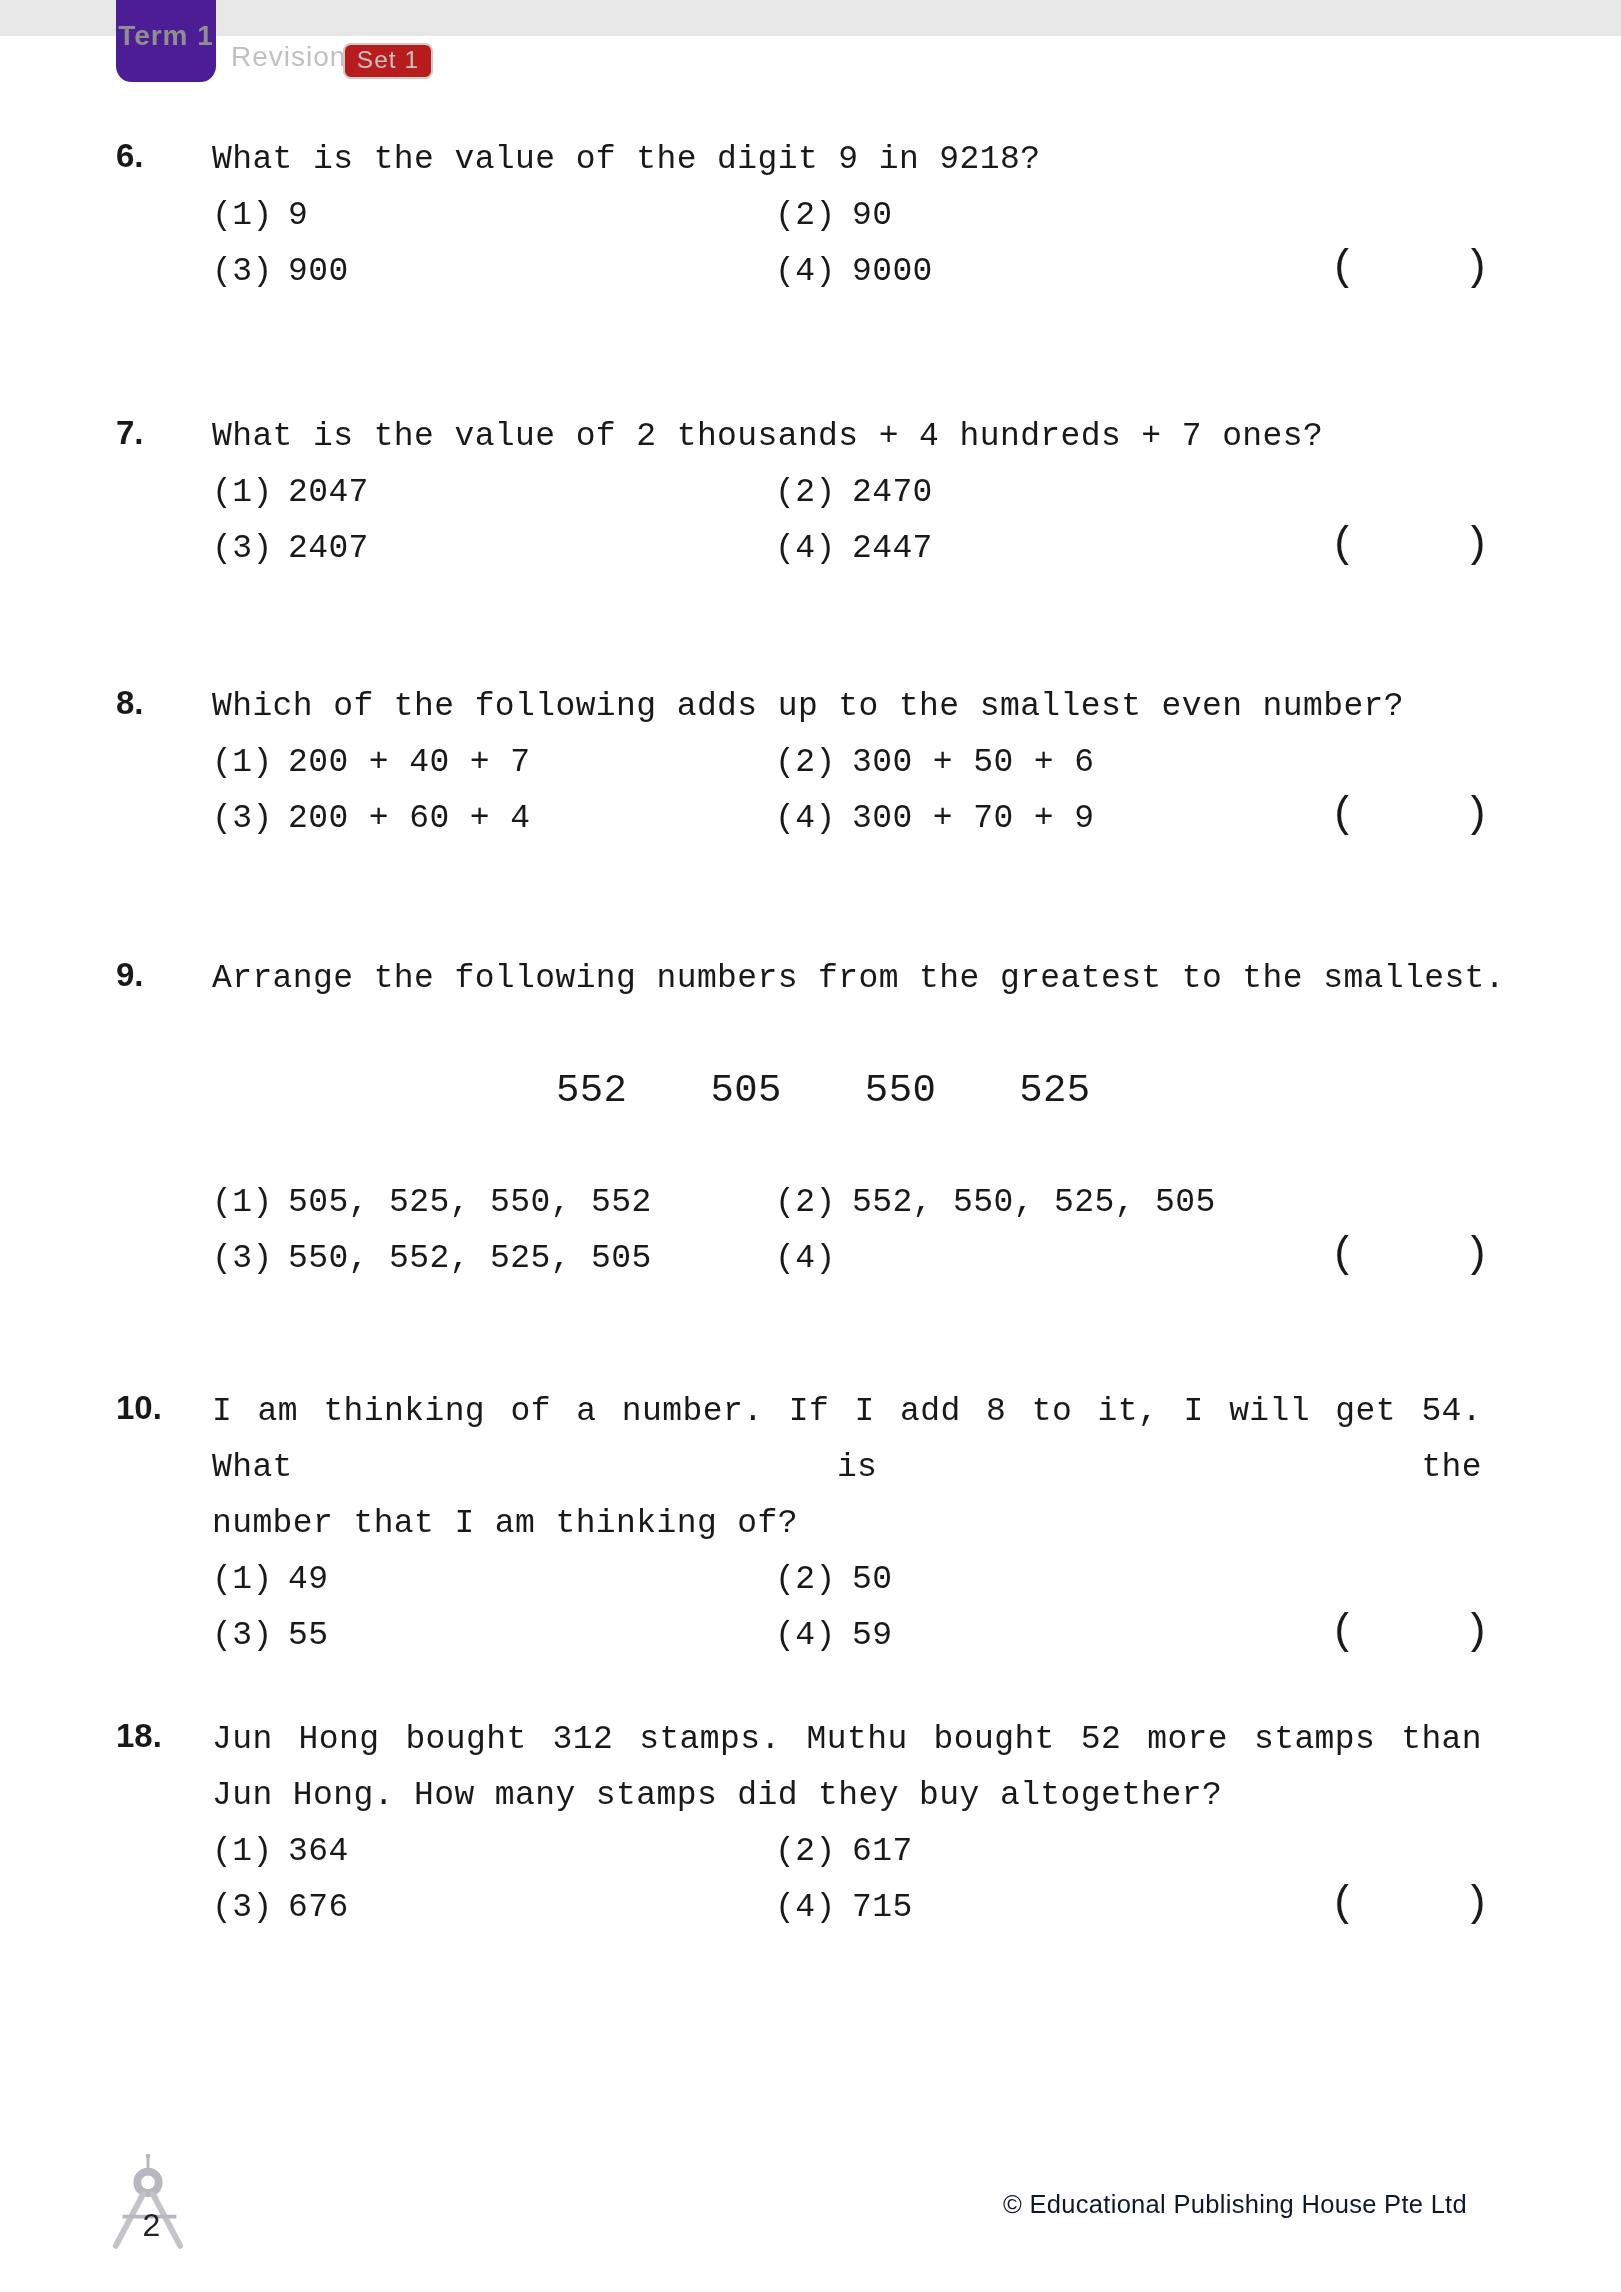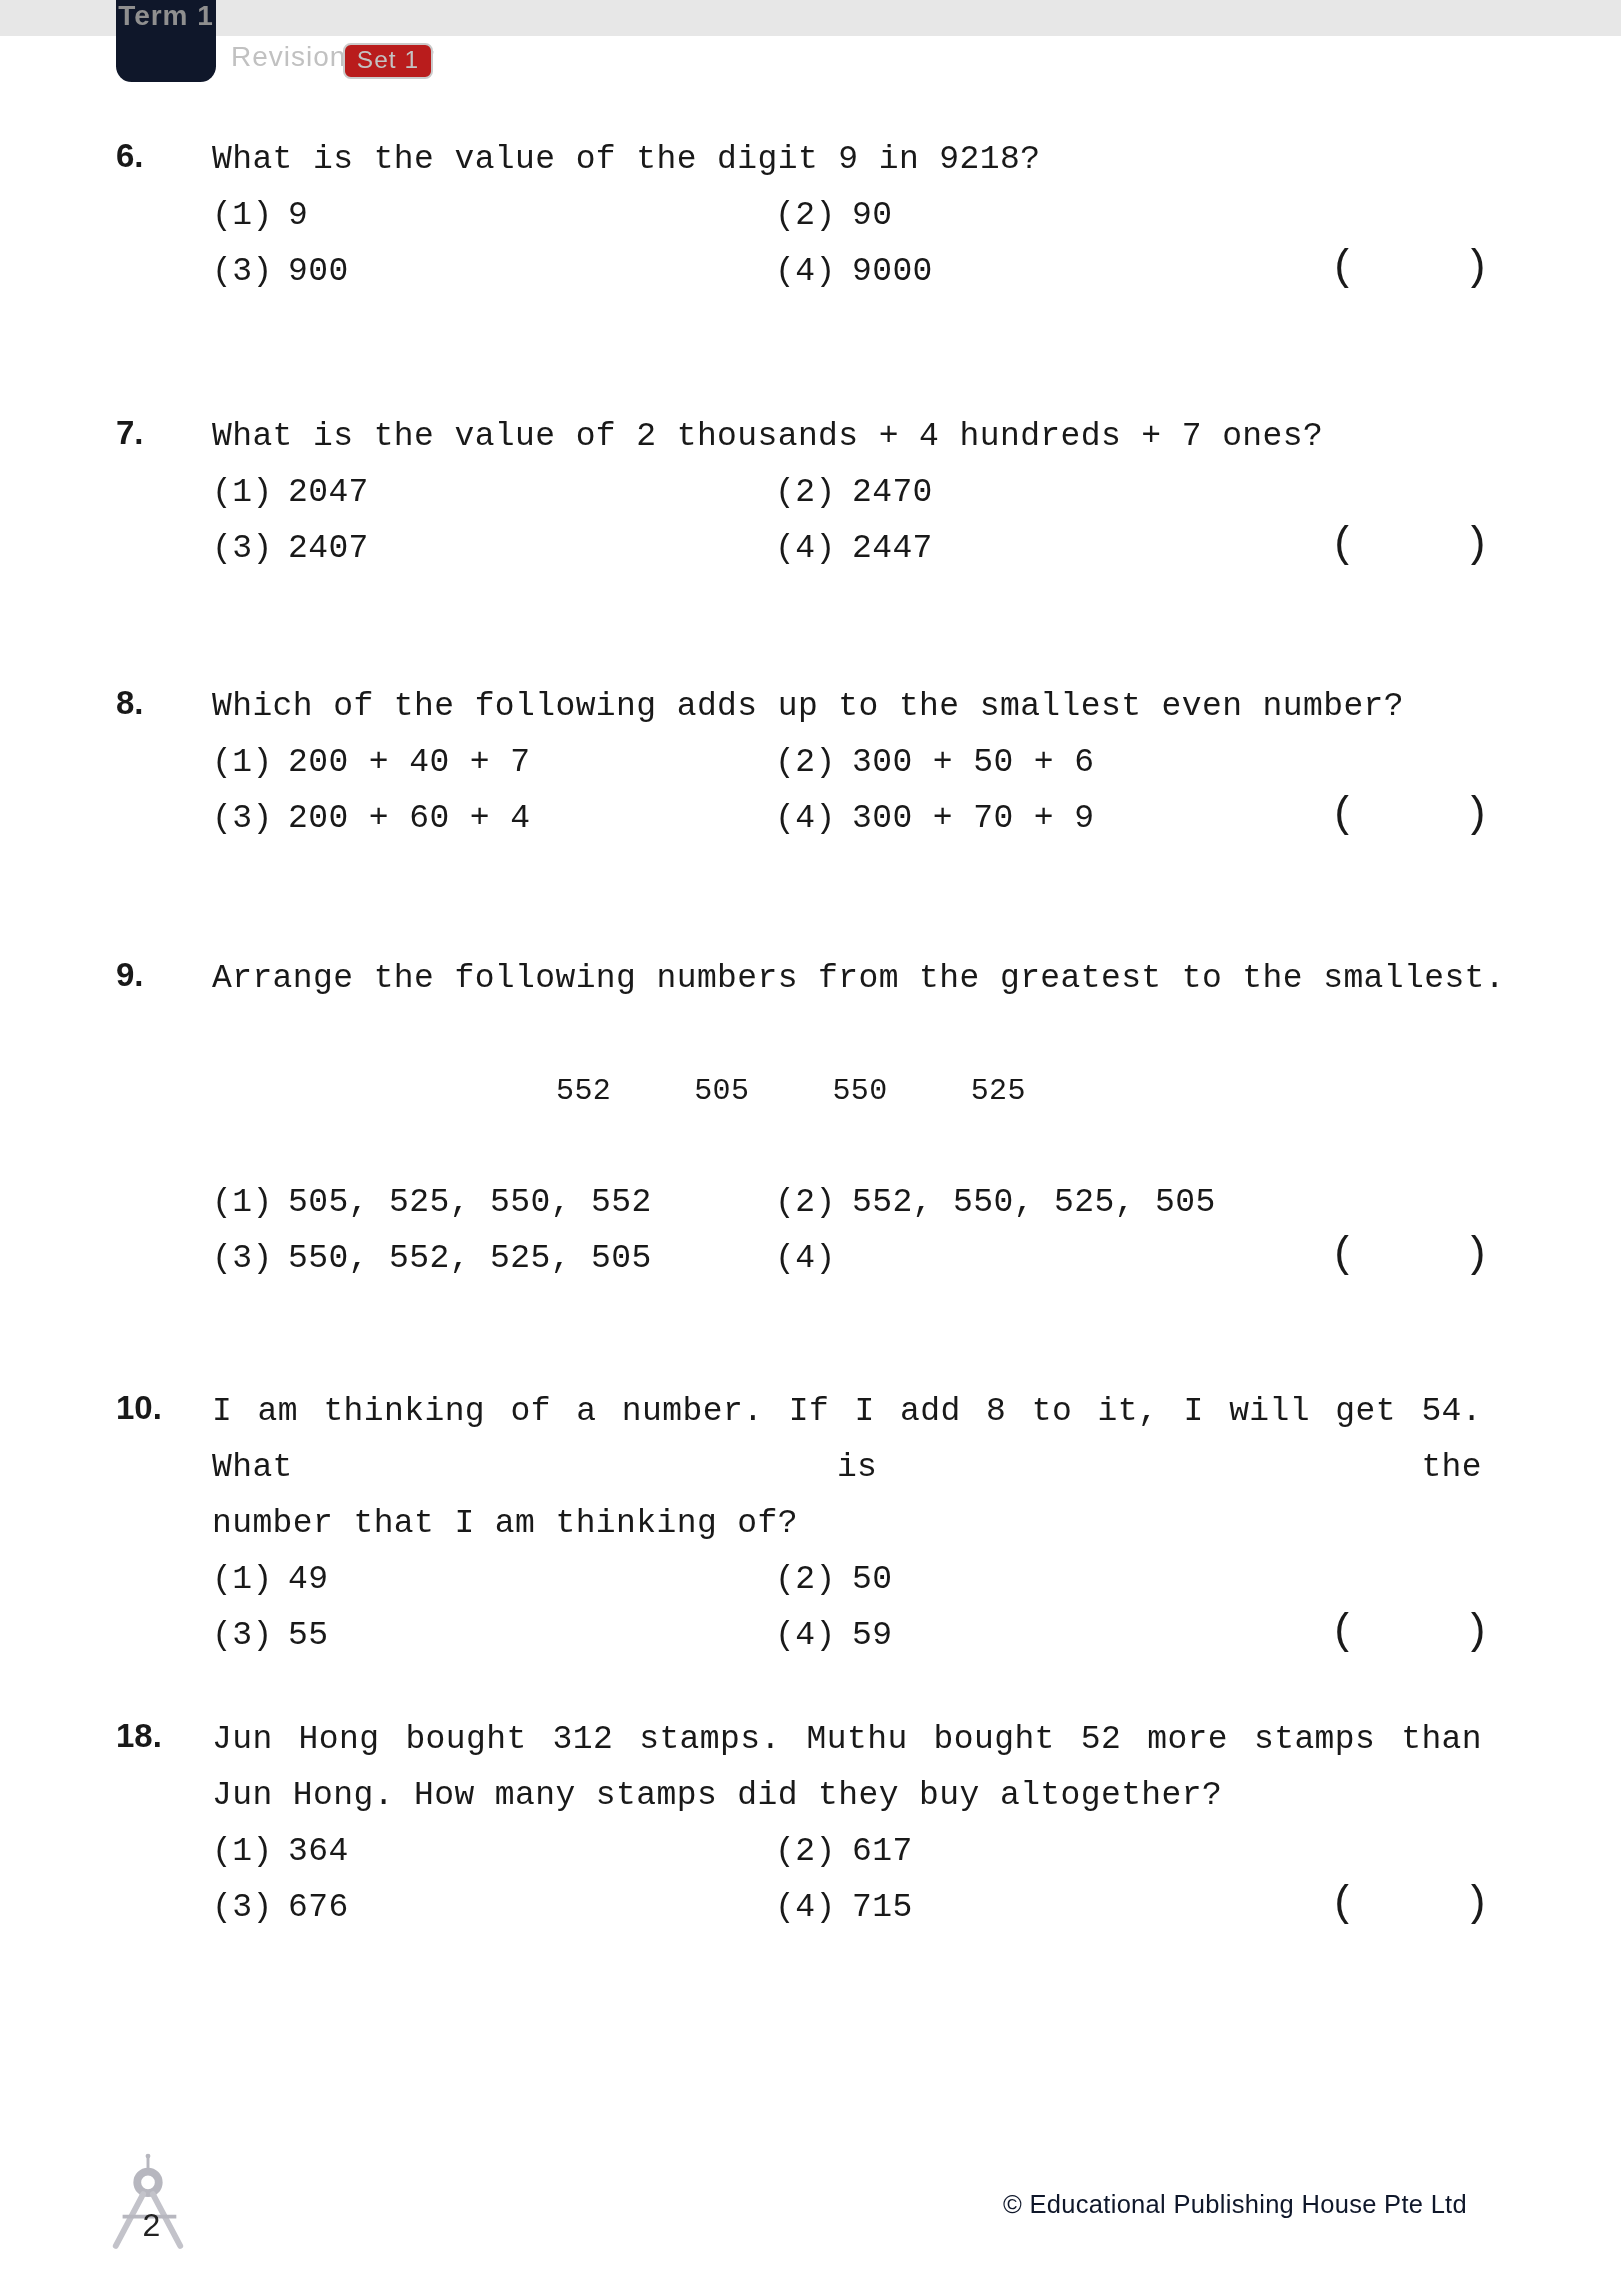--- a/index.html
+++ b/index.html
@@ -3,38 +3,38 @@
 <meta charset="utf-8">
 <style>
   html,body{margin:0;padding:0;}
   body{
     width:1621px;height:2293px;position:relative;background:#ffffff;
     font-family:"Liberation Sans", sans-serif;color:#191919;overflow:hidden;
   }
   
   .band{position:absolute;left:0;top:0;width:1621px;height:36px;background:#e7e7e7;}
   .term-tab{
-    position:absolute;left:116px;top:0;width:100px;height:82px;background:#0f172a;
-    border-radius:0 0 15.7px 15.7px;display:flex;align-items:flex-start;justify-content:center;
+    position:absolute;left:116px;top:0;width:100px;height:82px;background:#4c1d95;
+    border-radius:0 0 15.7px 15.7px;display:flex;align-items:center;justify-content:center;
     padding-bottom:9.8px;box-sizing:border-box;
   }
   .term-label{font-weight:bold;color:#8f8f8f;font-size:28px;letter-spacing:1px;}
   .paper-title{position:absolute;left:231px;top:41px;font-size:28px;color:#c1c1c1;letter-spacing:1px;}
   .set-badge{
     position:absolute;left:343px;top:43px;border:2px solid #cbcbcb;border-radius:7.8px;
     padding:1px 11.8px 2.9px 11.8px;font-size:24.5px;color:#c3c3c3;letter-spacing:1px;background:#b91c1c;
   }
   
   .question{position:absolute;left:0;width:1621px;}
   .q-num{position:absolute;left:116px;top:0;width:90px;font-weight:bold;font-size:33px;line-height:56px;}
   .q-body{position:absolute;left:212px;top:4px;width:1270px;font-family:Liberation Mono, monospace;}
   .q-line{font-size:33px;line-height:56px;letter-spacing:0.4px;white-space:nowrap;}
   .q-line.justified{white-space:normal;text-align:justify;text-align-last:justify;}
   .spacer{height:56px;}
-  .nums-row{height:56px;line-height:56px;padding-left:344px;display:flex;gap:83px;font-size:30px;letter-spacing:0.4px;text-align:right;}
+  .nums-row{height:56px;line-height:56px;padding-left:344px;display:flex;gap:83px;font-size:39px;letter-spacing:0.4px;text-align:right;}
   .opt-row{position:relative;height:56px;line-height:56px;font-size:33px;letter-spacing:0.4px;}
   .opt-label{position:absolute;top:0;}
   .opt-value{position:absolute;top:0;white-space:nowrap;}
   .pos-l0{left:0;} .pos-v0{left:76px;} .pos-l1{left:563px;} .pos-v1{left:640px;}
   .bracket{position:absolute;top:-3.9px;font-size:43px;font-weight:400;color:#1a1a1a;}
   .bracket.open{left:1118px;} .bracket.close{left:1252px;}
   
   .compass{position:absolute;left:106px;top:2152px;width:84px;height:98px;}
   .page-number{position:absolute;left:127px;top:2207px;width:49px;text-align:center;font-size:32px;color:#222;}
   .copyright{position:absolute;top:2190px;right:154px;font-size:25.5px;letter-spacing:0.3px;color:#0f172a;}

